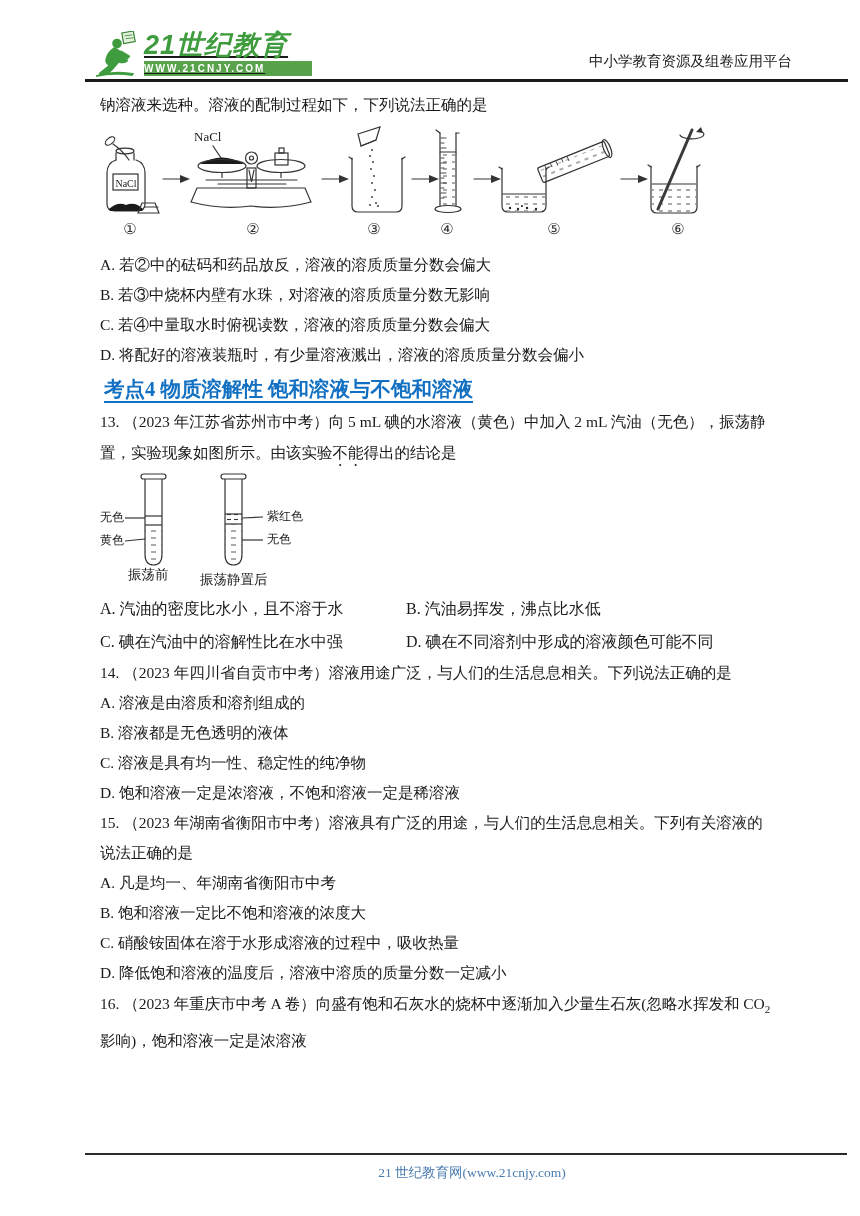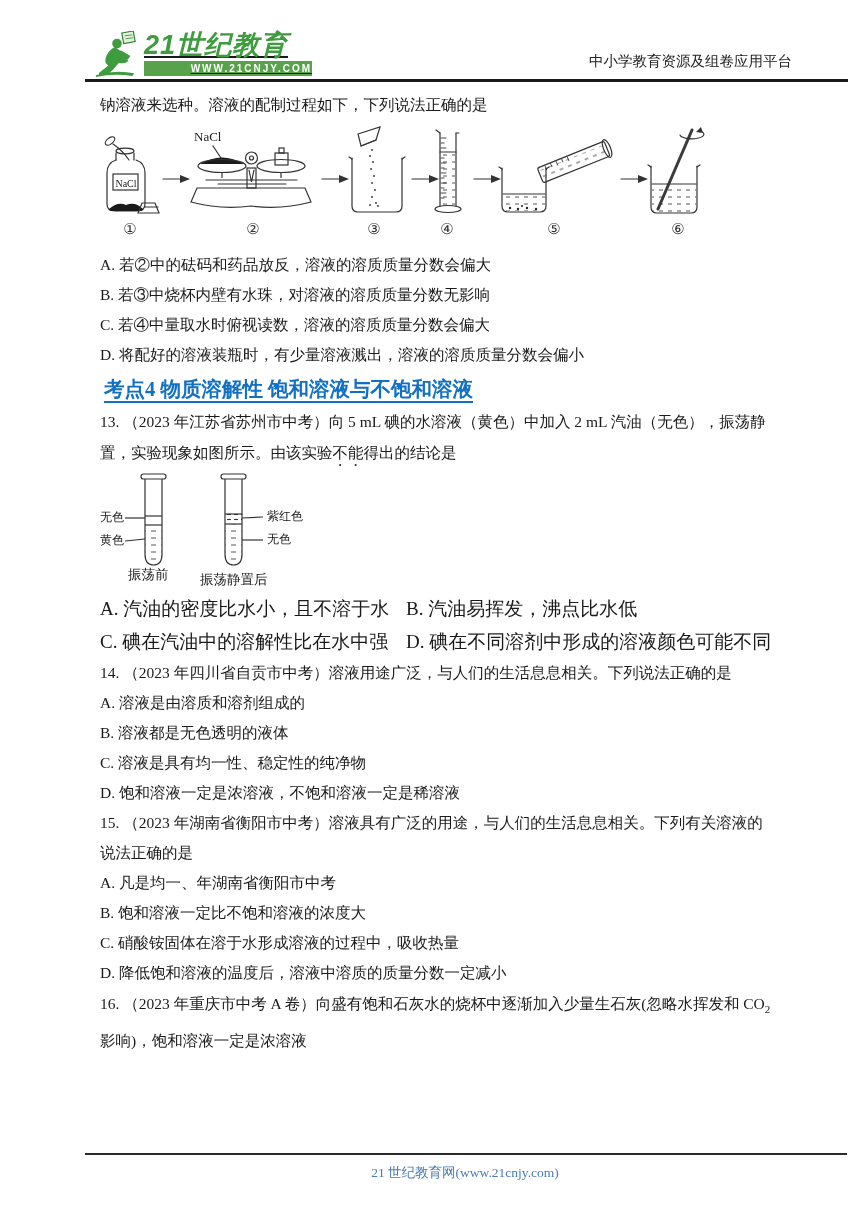--- a/index.html
+++ b/index.html
@@ -8,21 +8,21 @@
     font-family:"Liberation Serif","DejaVu Serif",serif; color:#1a1a1a;
   }
   
   .logo { position:absolute; left:94px; top:31px; display:flex; align-items:flex-start; gap:4px;text-decoration:underline; }
   .logo-text { display:flex; flex-direction:column; }
   .brand-name {
     font-family:"Liberation Sans","DejaVu Sans",sans-serif; font-weight:bold; font-style:italic;
     font-size:27px; color:#3e9c3e; line-height:28px; letter-spacing:1px;
   }
   .url-bar {
-    margin-top:2px; background:#57a24b; color:#fff; width:168px; text-align:right;
+    margin-top:2px; background:#57a24b; color:#fff; width:168px; text-align:left;
     font-family:"Liberation Sans","DejaVu Sans",sans-serif; font-weight:bold;
     font-size:10px; letter-spacing:2px; line-height:15px; height:15px;
   }
   .platform { position:absolute; right:68px; top:52px; font-size:14.5px; color:#222; }
   .header-rule { position:absolute; left:85px; top:79px; width:763px; height:2.5px; background:#1a1a1a; }
   
   main { position:absolute; left:100px; top:90px; width:700px; }
   .line { margin:0; font-size:15.5px; line-height:30px; white-space:nowrap; }
   .stem { line-height:31px; }
   .section-heading {
@@ -36,27 +36,27 @@
   sub.co2 { font-size:11px; }
   
   .prep-figure { position:relative; width:616px; height:122px; margin:4px 0 4px 0; }
   .fig-label { position:absolute; font-size:13px; line-height:14px; color:#1a1a1a; }
   .bottle-label { left:14px; top:53px; width:24px; font-size:10px; text-align:center; }
   .balance-label { left:94px; top:6px; }
   .step-num { position:absolute; top:96px; transform:translateX(-50%); font-size:15px; color:#333; }
   .tube-figure { position:relative; width:320px; height:118px; margin:2px 0 2px 0; }
   .tube-label { position:absolute; font-size:12px; line-height:14px; }
   .tube-caption { position:absolute; font-size:13.5px; line-height:15px; }
-  .optrow { display:flex; font-size:19px; line-height:33px; white-space:nowrap; }
+  .optrow { display:flex; font-size:16px; line-height:33px; white-space:nowrap; }
   .optrow .c1 { width:306px; }
   .q14 .line, .q15 .line { line-height:30px; }
   
   .footer-rule { position:absolute; left:85px; top:1153px; width:762px; height:1.6px; background:#2a2a2a; }
   .footer-text {
-    position:absolute; left:84px; top:1160px; width:762px; text-align:center;
+    position:absolute; left:91px; top:1160px; width:762px; text-align:center;
     font-size:13.5px; color:#4a7cb0; line-height:26px;
   }
 </style>
 </head>
 <body>
 
 <div class="page">
 
   <div>
     <div class="logo">

